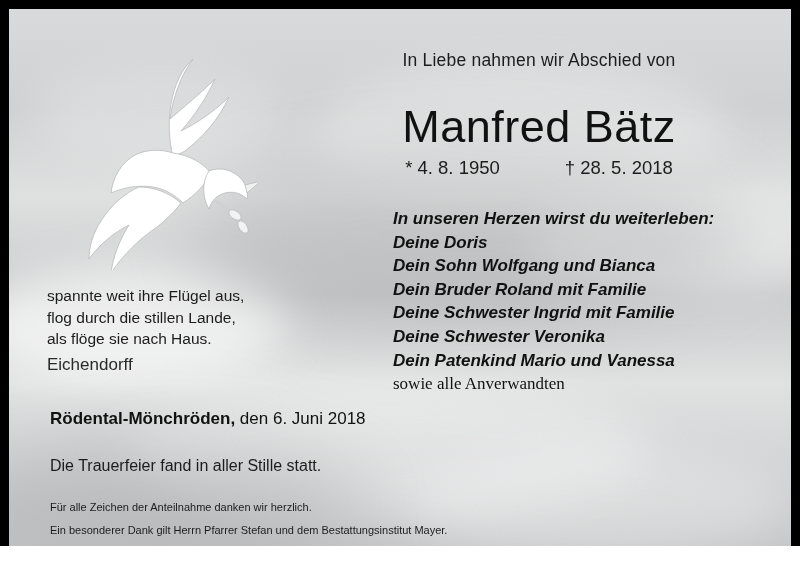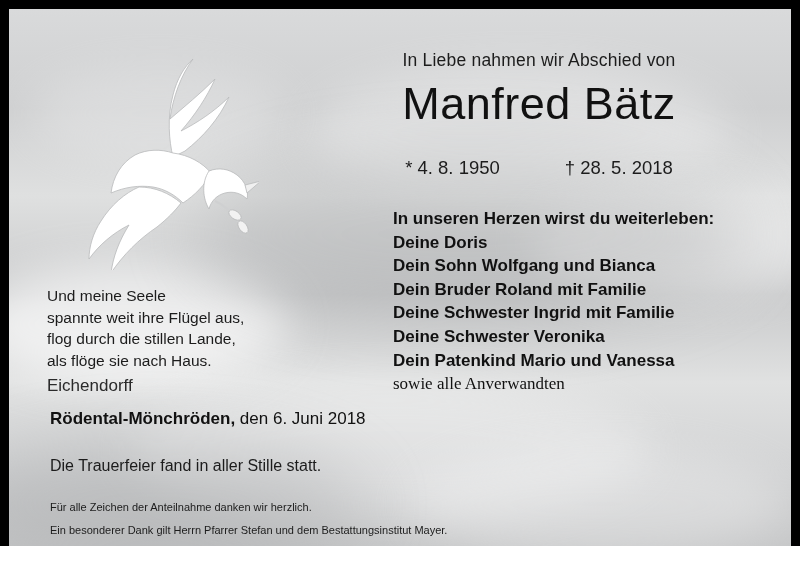--- a/index.html
+++ b/index.html
@@ -66,21 +66,21 @@
     top: 41px;
     width: 400px;
     text-align: center;
     font-size: 17.5px;
     color: #1c1c1c;
     letter-spacing: .2px;
   }
   .name {
     position: absolute;
     left: 300px;
-    top: 69px;
+    top: 92px;
     width: 460px;
     text-align: center;
     font-size: 45px;
     color: #111111;
     letter-spacing: .5px;
     white-space: nowrap;
   }
   .dates {
     position: absolute;
     left: 300px;
@@ -94,21 +94,21 @@
   }
 
   .tribute {
     position: absolute;
     left: 384px;
     top: 198px;
     font-size: 17px;
     color: #111111;
     line-height: 23.6px;
   }
-  .tribute .bold { font-weight: bold; }
+  .tribute .bold { font-weight: bold; font-style: italic; }
   .tribute .reg { font-weight: normal; font-family: Liberation Serif, serif; }
 
   .poem {
     position: absolute;
     left: 38px;
     top: 276px;
     font-size: 15.5px;
     color: #1c1c1c;
     line-height: 21.5px;
   }
@@ -199,21 +199,20 @@
         <div class="bold">Deine Doris</div>
         <div class="bold">Dein Sohn Wolfgang und Bianca</div>
         <div class="bold">Dein Bruder Roland mit Familie</div>
         <div class="bold">Deine Schwester Ingrid mit Familie</div>
         <div class="bold">Deine Schwester Veronika</div>
         <div class="bold">Dein Patenkind Mario und Vanessa</div>
         <div class="reg">sowie alle Anverwandten</div>
       </div>
 
       <div class="poem">
-        <div>Und meine Seele</div>
         <div>spannte weit ihre Flügel aus,</div>
         <div>flog durch die stillen Lande,</div>
         <div>als flöge sie nach Haus.</div>
         <div class="author">Eichendorff</div>
       </div>
 
       <div class="place-line">
         <span class="place">Rödental-Mönchröden,</span>
         <span> den 6. Juni 2018</span>
       </div>

